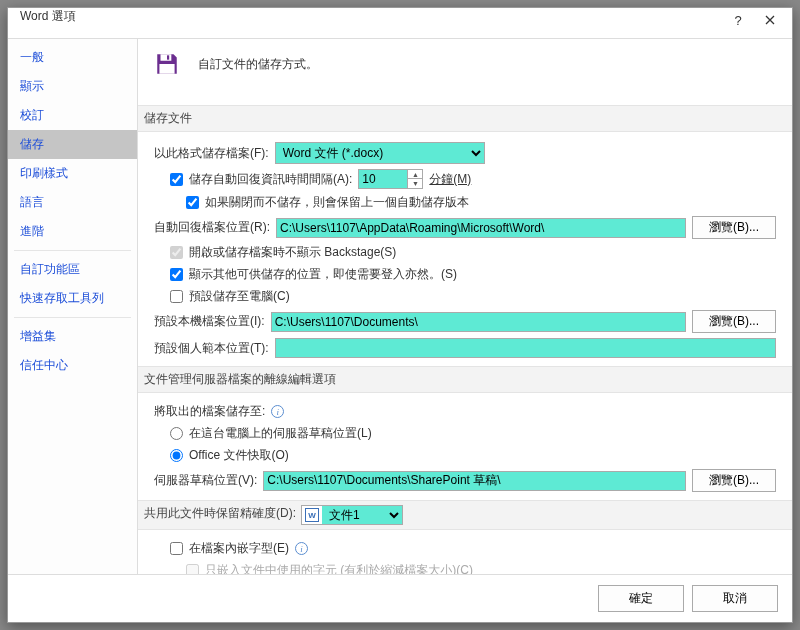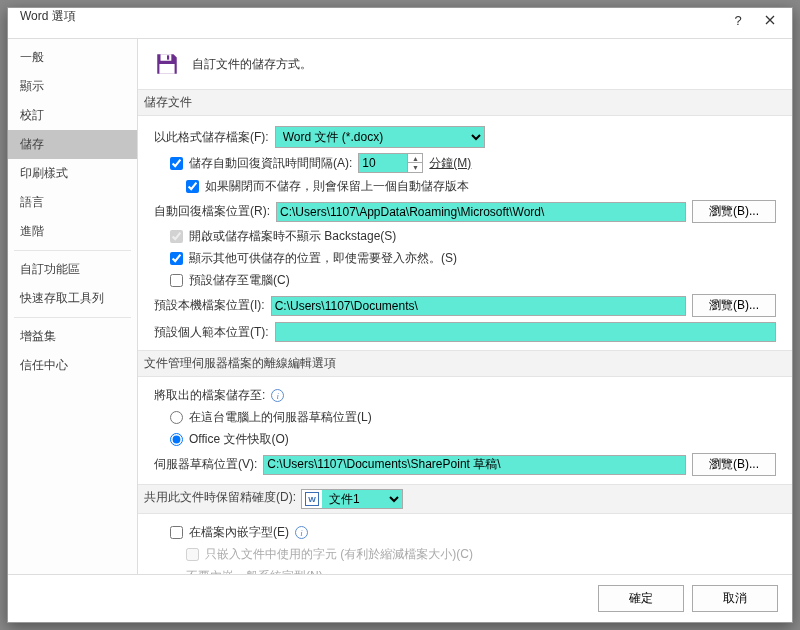--- a/index.html
+++ b/index.html
@@ -3,25 +3,25 @@
   <meta charset="utf-8">
   <style>
     * { box-sizing: border-box; margin: 0; padding: 0; font-family: "Microsoft JhengHei", "Segoe UI", sans-serif; }
     body { background: #888; display: flex; align-items: center; justify-content: center; height: 630px; width: 800px; overflow: hidden; }
     .dialog { width: 786px; height: 616px; background: #fff; border: 1px solid #999; box-shadow: 0 4px 14px rgba(0,0,0,.4); display: flex; flex-direction: column; }
     .titlebar { height: 30px; display: flex; padding: 0 6px 0 12px; font-size: 12px; color: #333; border-bottom: 1px solid transparent; }
     .titlebar-spacer { flex: 1; }
     .titlebar-btn { width: 32px; height: 24px; display: flex; align-items: center; justify-content: center; color: #333; font-size: 13px; }
     .body { flex: 1; display: flex; border-top: 1px solid #ddd; overflow: hidden; }
     .sidebar { width: 130px; border-right: 1px solid #ddd; padding: 4px 0; background: #fdfdfd; overflow-y: auto; }
-    .sidebar-item { padding: 6px 12px; font-size: 12px; color: #404040; cursor: pointer; }
+    .sidebar-item { padding: 6px 12px; font-size: 12px; color: #1d4ed8; cursor: pointer; }
     .sidebar-item.active { background: #c5c5c5; }
     .sidebar-sep { height: 1px; background: #e5e5e5; margin: 4px 6px; }
     .main { flex: 1; overflow-y: auto; padding: 12px 16px 0 16px; font-size: 12px; color: #333; }
-    .heading-row { display: flex; align-items: center; gap: 12px; margin-bottom: 12px; }
+    .heading-row { display: flex; align-items: center; gap: 18px; margin-bottom: 28px; }
     .save-icon-big { width: 26px; height: 26px; }
     .section-header { background: #f3f3f3; border-top: 1px solid #e4e4e4; border-bottom: 1px solid #e4e4e4; padding: 4px 6px; margin: 8px -16px 10px -16px; font-size: 12px; color: #444; }
     .row { display: flex; align-items: center; gap: 6px; margin: 5px 0; }
     .row-indent { margin-left: 16px; }
     .row-indent2 { margin-left: 32px; }
     .label { white-space: nowrap; }
     select, input[type="text"] { border: 1px solid #aaa; font-size: 12px; padding: 1px 3px; height: 20px; background: #5eead4; font-family: inherit; }
     select { height: 22px; }
     .spinner { display: inline-flex; align-items: center; }
     .spinner input { width: 50px; text-align: left; }

